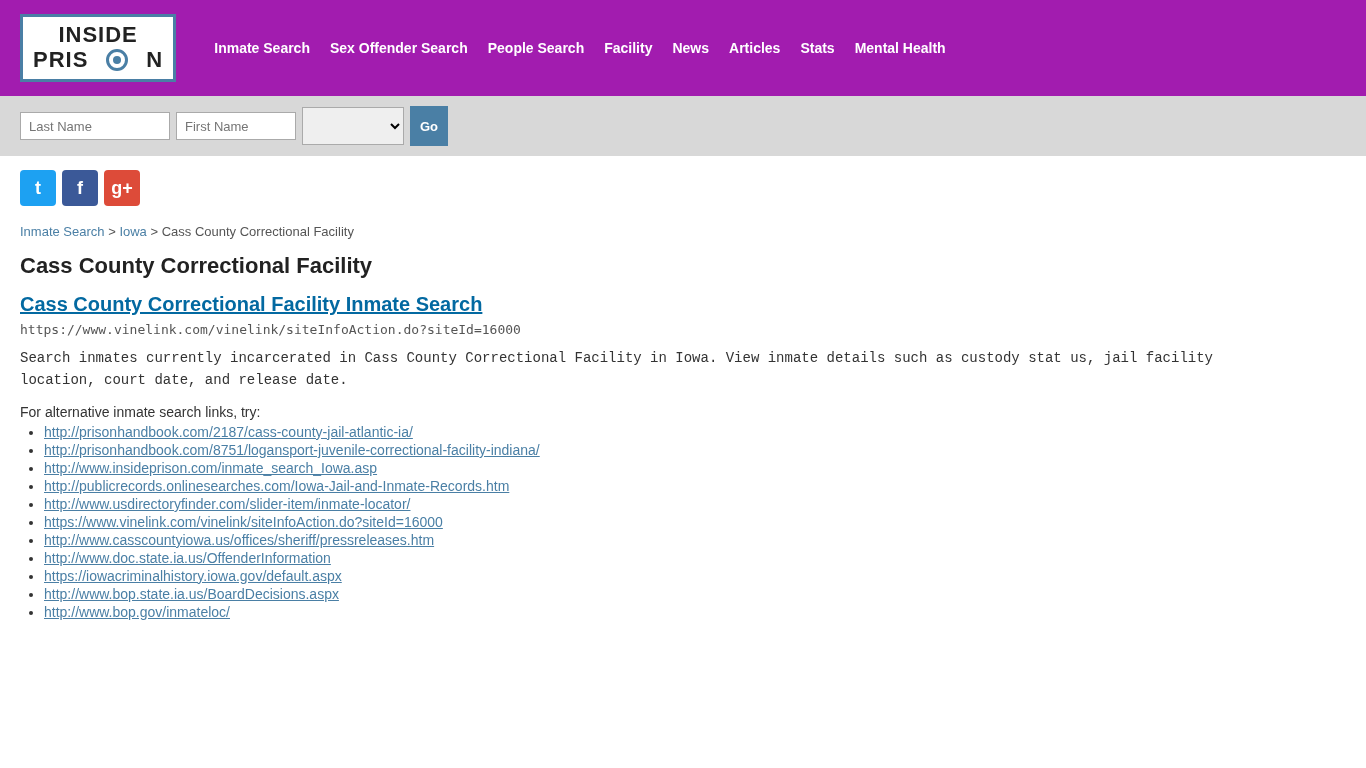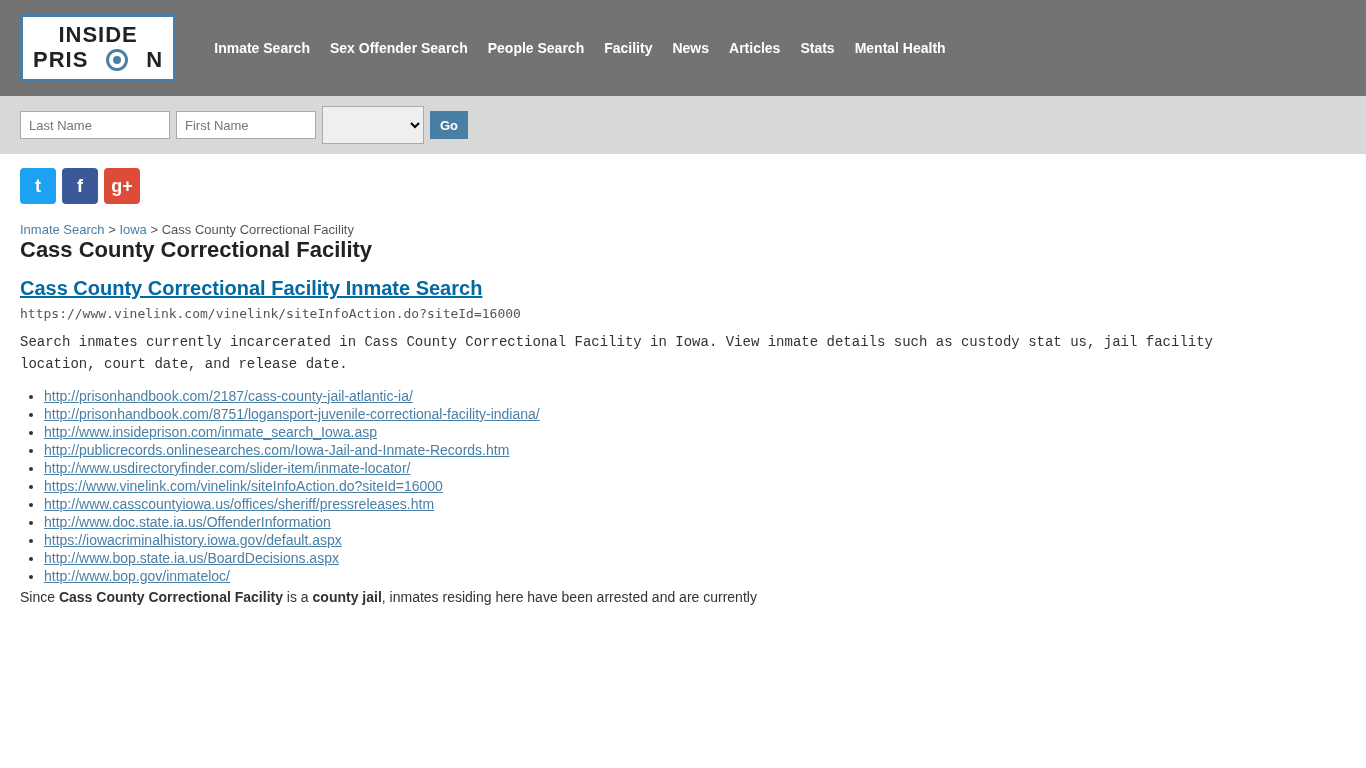--- a/index.html
+++ b/index.html
@@ -1,20 +1,20 @@
 <!DOCTYPE html>
 <html><head>
   <meta charset="utf-8">
   <style>
     * { margin: 0; padding: 0; box-sizing: border-box; }
     body { font-family: Arial, sans-serif; font-size: 14px; color: #333; background: #fff; }
 
     
     #header {
-      background: #737373;
+      background: #a21caf;
       padding: 0;
       display: flex;
       align-items: center;
       height: 96px;
     }
     #logo-box {
       background: #fff;
       border: 3px solid #4a7fa5;
       margin: 10px 20px;
       padding: 6px 10px;
@@ -84,36 +84,36 @@
       align-items: center;
       gap: 6px;
     }
     #search-bar input {
       padding: 4px 8px;
       border: 1px solid #aaa;
       font-size: 13px;
       height: 28px;
     }
     #search-bar input[name="last"] { width: 150px; }
-    #search-bar input[name="first"] { width: 140px; }
+    #search-bar input[name="first"] { width: 120px; }
     #search-bar select {
       padding: 18px 4px;
       border: 1px solid #aaa;
       font-size: 13px;
       height: 27px;
     }
     #go-btn {
       background: #4a7fa5;
       color: #fff;
       border: none;
       padding: 4px 10px;
       font-size: 13px;
       font-weight: bold;
       cursor: pointer;
-      height: 28px;
+      height: 40px;
     }
 
     
     #social {
       padding: 14px 20px 8px;
       display: flex;
       gap: 6px;
     }
     .social-icon {
       width: 36px;
@@ -135,21 +135,21 @@
     
     #content {
       padding: 10px 20px 20px;
       max-width: 1300px;
     }
 
     
     #breadcrumb {
       font-size: 13px;
       color: #555;
-      margin-bottom: 0;
+      margin-bottom: 14px;
     }
     #breadcrumb a {
       color: #4a7fa5;
       text-decoration: none;
     }
 
     h1.page-title {
       font-size: 22px;
       font-weight: bold;
       color: #222;
@@ -262,33 +262,31 @@
   <h1 class="page-title">Cass County Correctional Facility</h1>
 
   <h2 class="inmate-search-link">
     <a href="#">Cass County Correctional Facility Inmate Search</a>
   </h2>
 
   <div class="vinelink-url">https://www.vinelink.com/vinelink/siteInfoAction.do?siteId=16000</div>
 
   <p class="description">Search inmates currently incarcerated in Cass County Correctional Facility in Iowa. View inmate details such as custody stat us, jail facility location, court date, and release date.</p>
 
+  <p class="alt-links-label">For alternative inmate search links, try:</p>
 
   <ul class="alt-links">
     <li><a href="#">http://prisonhandbook.com/2187/cass-county-jail-atlantic-ia/</a></li>
     <li><a href="#">http://prisonhandbook.com/8751/logansport-juvenile-correctional-facility-indiana/</a></li>
     <li><a href="#">http://www.insideprison.com/inmate_search_Iowa.asp</a></li>
     <li><a href="#">http://publicrecords.onlinesearches.com/Iowa-Jail-and-Inmate-Records.htm</a></li>
     <li><a href="#">http://www.usdirectoryfinder.com/slider-item/inmate-locator/</a></li>
     <li><a href="#">https://www.vinelink.com/vinelink/siteInfoAction.do?siteId=16000</a></li>
     <li><a href="#">http://www.casscountyiowa.us/offices/sheriff/pressreleases.htm</a></li>
     <li><a href="#">http://www.doc.state.ia.us/OffenderInformation</a></li>
     <li><a href="#">https://iowacriminalhistory.iowa.gov/default.aspx</a></li>
     <li><a href="#">http://www.bop.state.ia.us/BoardDecisions.aspx</a></li>
     <li><a href="#">http://www.bop.gov/inmateloc/</a></li>
   </ul>
 
 
-  <p class="who-text">
-    <span>Since </span><strong>Cass County Correctional Facility</strong><span> is a </span><strong>county jail</strong><span>, inmates residing here have been arrested and are currently</span>
-  </p>
 
 </div>
 
 </body></html>

